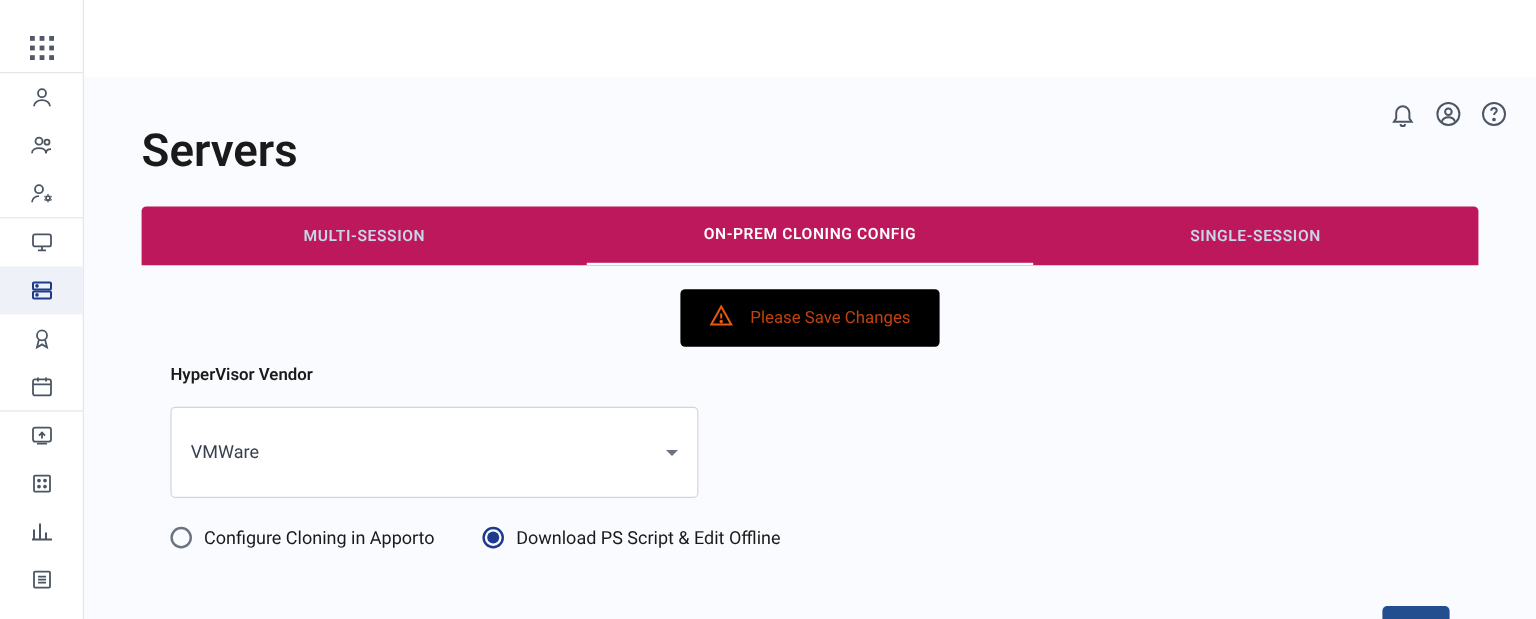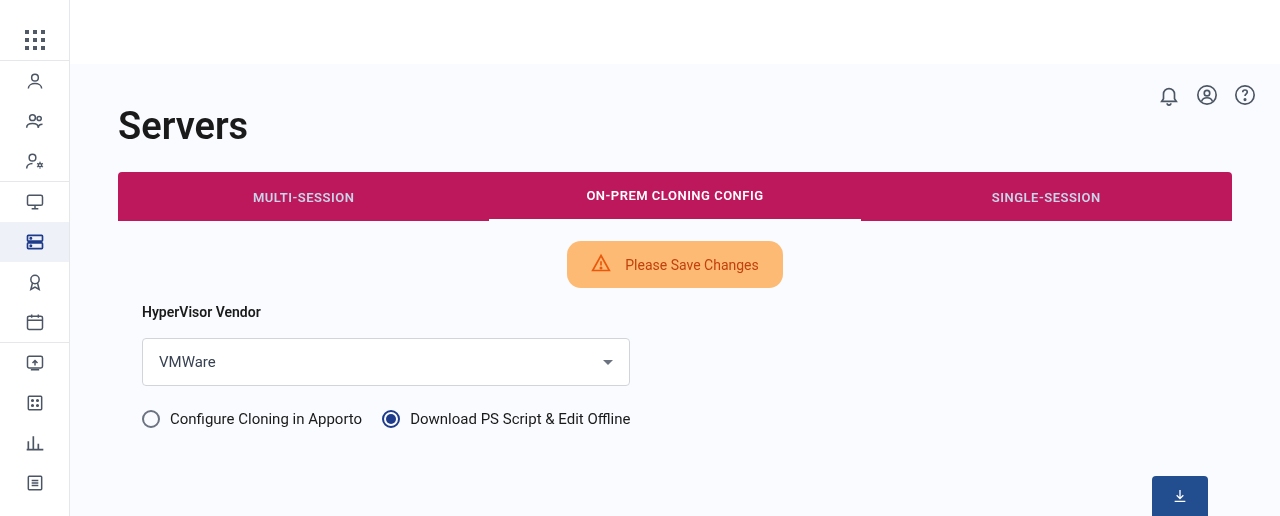--- a/index.html
+++ b/index.html
@@ -113,22 +113,22 @@
       border-bottom: 2px solid #fff;
     }
     
     .alert-wrap {
       display: flex;
       justify-content: center;
       margin-top: 20px;
       margin-bottom: 16px;
     }
     .alert {
-      background: #fdba74;
-      border-radius: 14px;
+      background: #000000;
+      border-radius: 4px;
       padding: 12px 24px;
       display: flex;
       align-items: center;
       gap: 14px;
       color: #c2410c;
       font-size: 14px;
     }
     .alert svg {
       width: 20px;
       height: 20px;
@@ -138,44 +138,44 @@
     .section {
       padding: 0 24px;
     }
     .section-label {
       font-size: 14px;
       font-weight: 600;
       color: #1a1a1a;
       margin-bottom: 18px;
     }
     .select-box {
-      width: 488px;
+      width: 440px;
       border: 1px solid #d1d5db;
       border-radius: 4px;
-      padding: 14px 16px;
+      padding: 28px 16px;
       display: flex;
       justify-content: space-between;
       align-items: center;
       background: #fff;
       cursor: pointer;
       font-size: 15px;
       color: #374151;
       margin-bottom: 24px;
     }
     .select-arrow {
       width: 0;
       height: 0;
       border-left: 5px solid transparent;
       border-right: 5px solid transparent;
       border-top: 5px solid #6b7280;
     }
     
     .radio-row {
       display: flex;
-      gap: 20px;
+      gap: 40px;
       align-items: center;
     }
     .radio-item {
       display: flex;
       align-items: center;
       gap: 10px;
       cursor: pointer;
     }
     .radio-circle {
       width: 18px;

